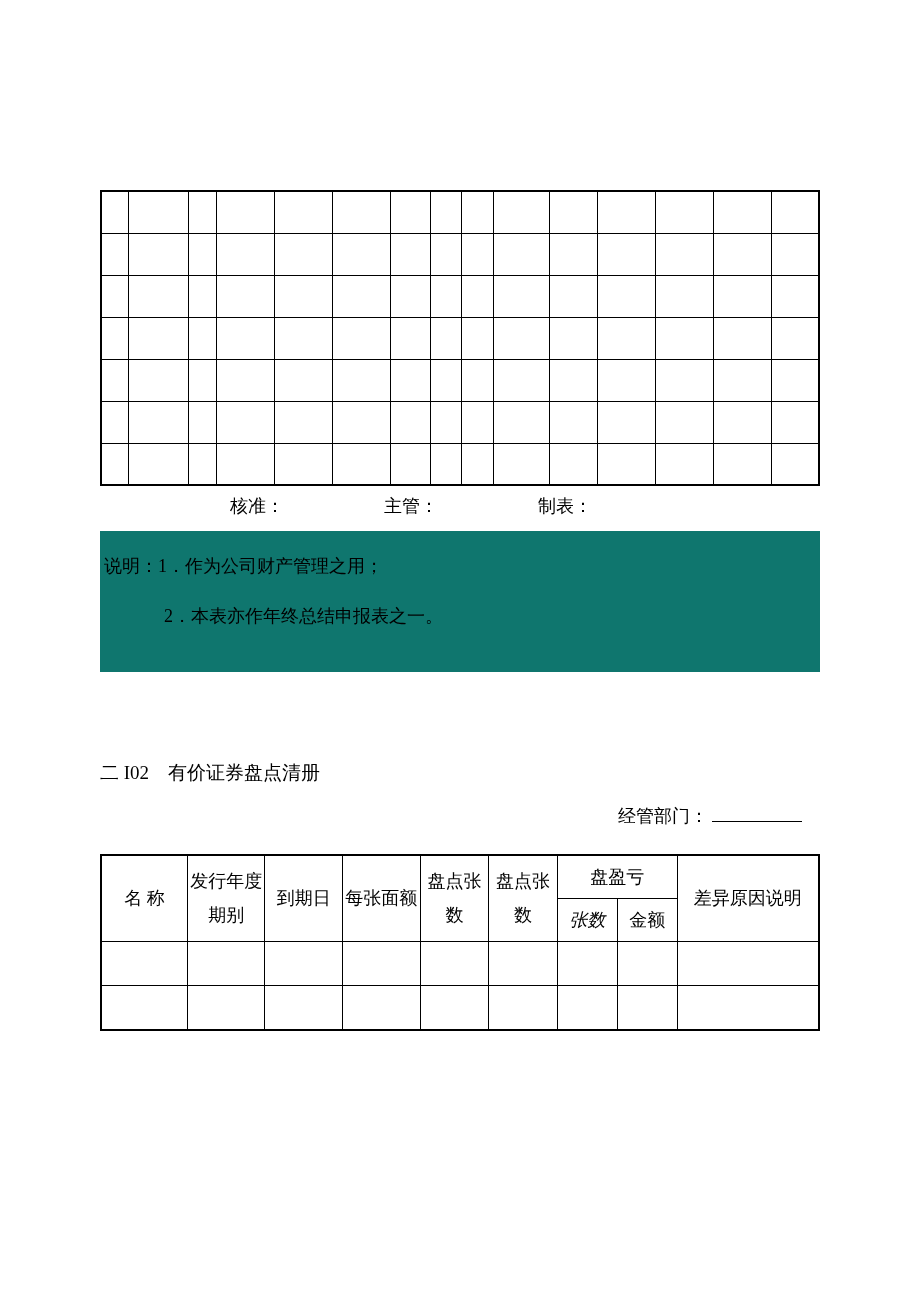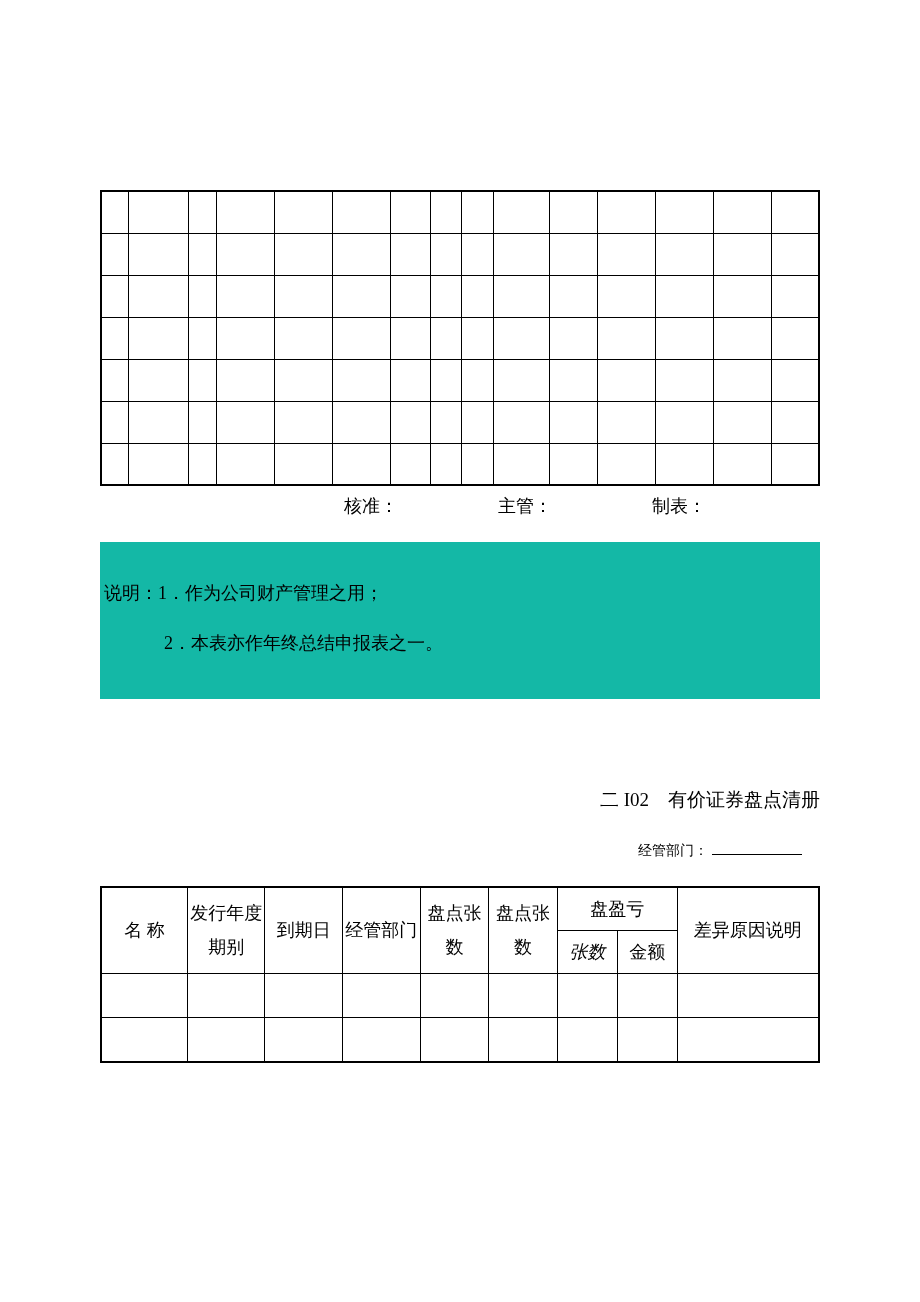--- a/index.html
+++ b/index.html
@@ -24,55 +24,54 @@
     .table1 td {
       border: 1px solid #000;
       height: 42px;
     }
     .signature-row {
       margin-top: 8px;
       padding-left: 130px;
       display: flex;
       gap: 100px;
       font-size: 18px;
-      justify-content: center;
     }
     .note-box {
-      margin-top: 24px;
-      background: #14b8a6;
-      padding: 26px 4px 30px 4px;
+      margin-top: 13px;
+      background: #0f766e;
+      padding: 10px 4px 30px 4px;
       line-height: 2.8;
       font-size: 18px;
     }
     .note-line2, .note-line3 {
       padding-left: 60px;
     }
     .section2-header {
       margin-top: 88px;
       display: flex;
-      justify-content: flex-end;
+      justify-content: flex-start;
       align-items: baseline;
       font-size: 19px;
     }
     .date-label {
       letter-spacing: 2px;
     }
     .underline-field {
       display: inline-block;
       border-bottom: 1.5px solid #000;
       width: 90px;
       height: 18px;
       vertical-align: baseline;
       margin-left: 4px;
     }
     .dept-row {
-      margin-top: 24px;
+      margin-top: 18px;
       text-align: right;
       padding-right: 18px;
-      font-size: 14px;
+      font-size: 18px;
     }
     .table2 {
       margin-top: 26px;
       width: 100%;
       border-collapse: collapse;
       border: 2.5px solid #000;
     }
     .table2 th, .table2 td {
       border: 1px solid #000;
       text-align: center;
@@ -262,21 +261,21 @@
   <div class="dept-row">
     <span>经管部门：</span><span class="underline-field"></span>
   </div>
 
   <table class="table2">
     <thead>
       <tr>
         <th rowspan="2" class="name-col">名 称</th>
         <th rowspan="2" class="year-col two-line">发行年度期别</th>
         <th rowspan="2" class="due-col">到期日</th>
-        <th rowspan="2" class="face-col two-line">经管部门</th>
+        <th rowspan="2" class="face-col two-line">每张面额</th>
         <th rowspan="2" class="book-col two-line">盘点张数</th>
         <th rowspan="2" class="count-col two-line">盘点张数</th>
         <th colspan="2">盘盈亏</th>
         <th rowspan="2" class="reason-col">差异原因说明</th>
       </tr>
       <tr>
         <th class="pl-sheets-col">张数</th>
         <th class="pl-amount-col">金额</th>
       </tr>
     </thead>

